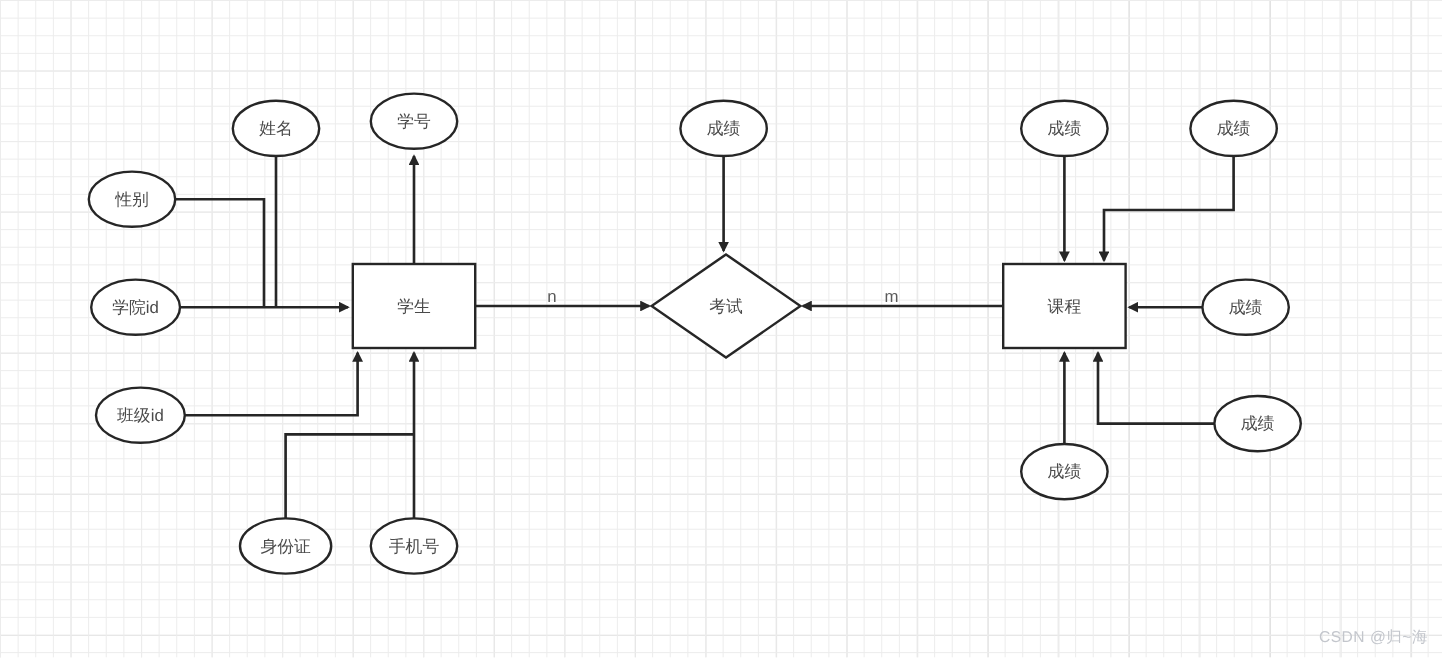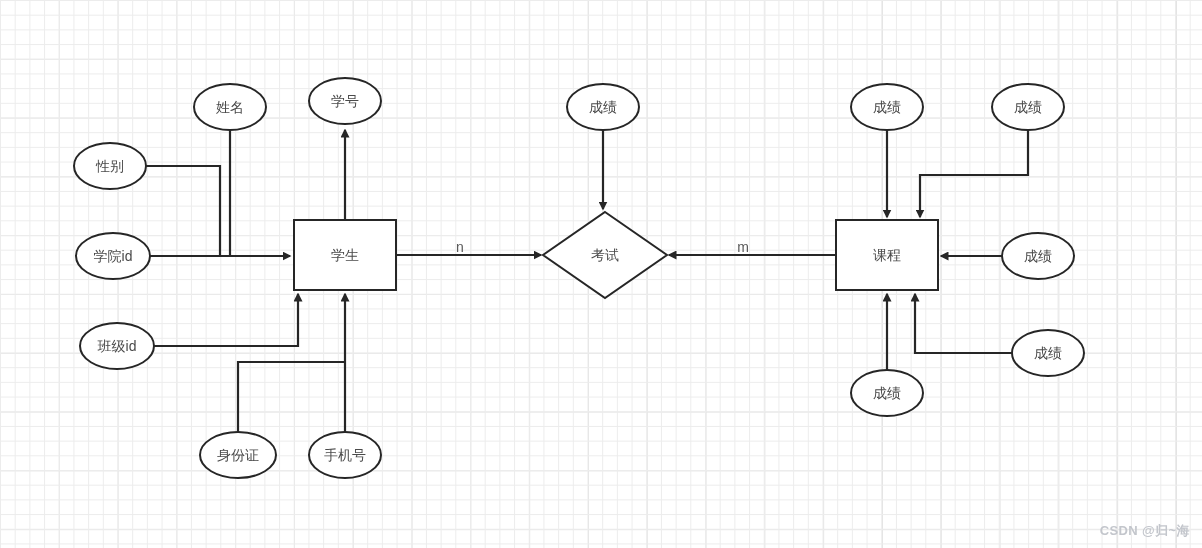--- a/index.html
+++ b/index.html
@@ -61,21 +61,20 @@
   }
   .watermark {
     position: absolute;
     right: 12px;
     bottom: 8px;
     font-family: "Liberation Sans", "DejaVu Sans", sans-serif;
     font-size: 13px;
     color: #c3c6cc;
     letter-spacing: 0.4px;
     user-select: none;
-    font-weight: bold;
   }
 </style>
 </head>
 <body>
 
 <div id="canvas">
 
   <svg id="er-svg" viewBox="0 0 1202 548">
     <defs>
       <marker id="arrow" viewBox="0 0 12 12" refX="10" refY="6" markerWidth="9" markerHeight="9" orient="auto-start-reverse" markerUnits="userSpaceOnUse">

